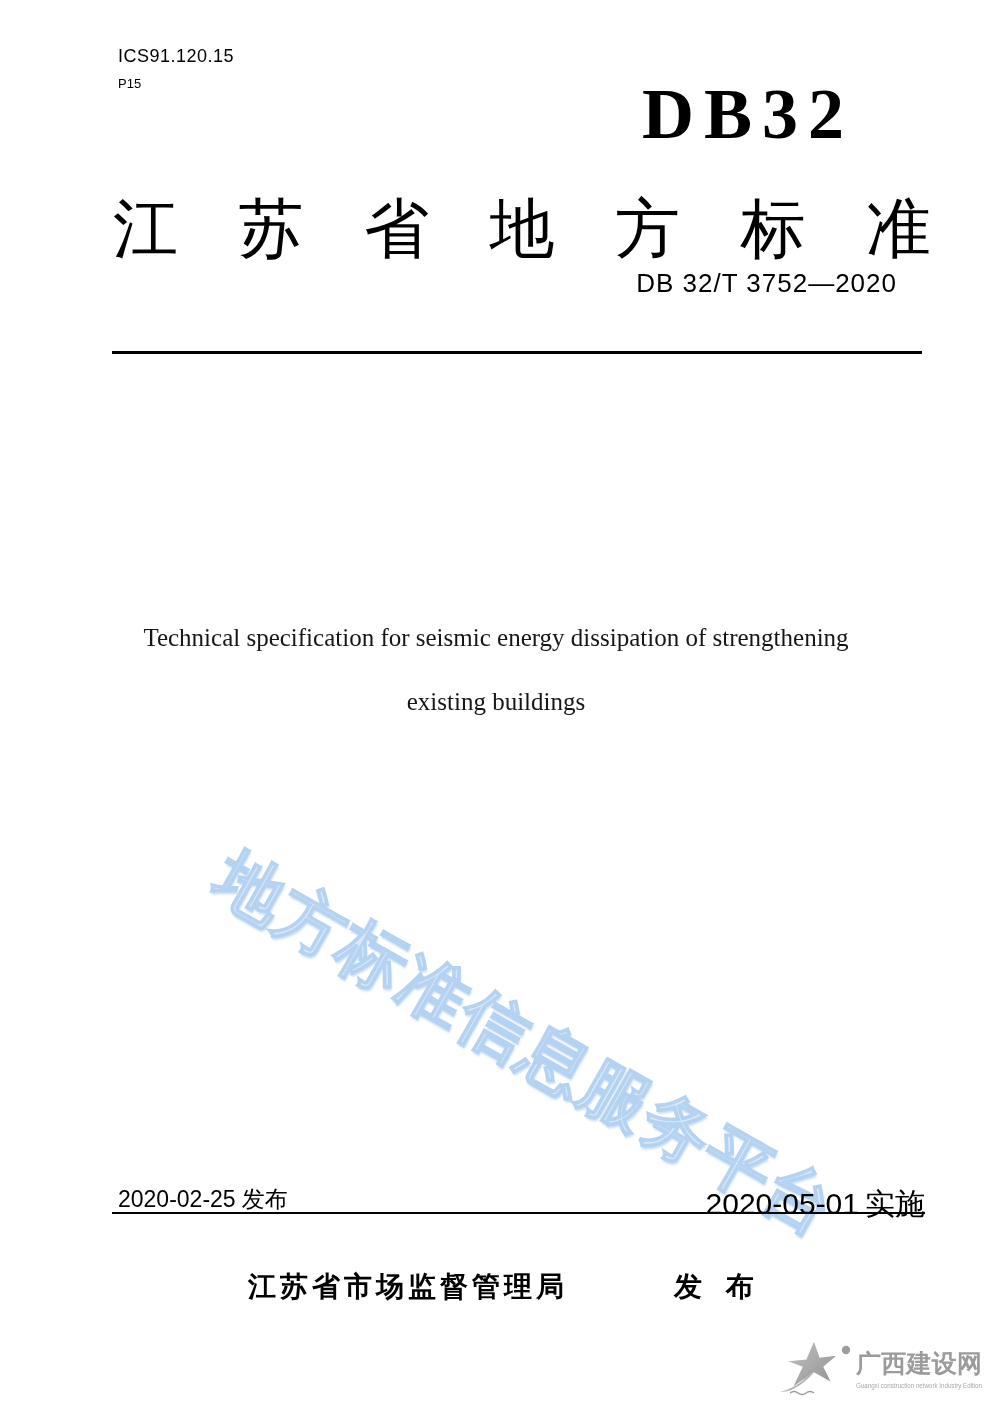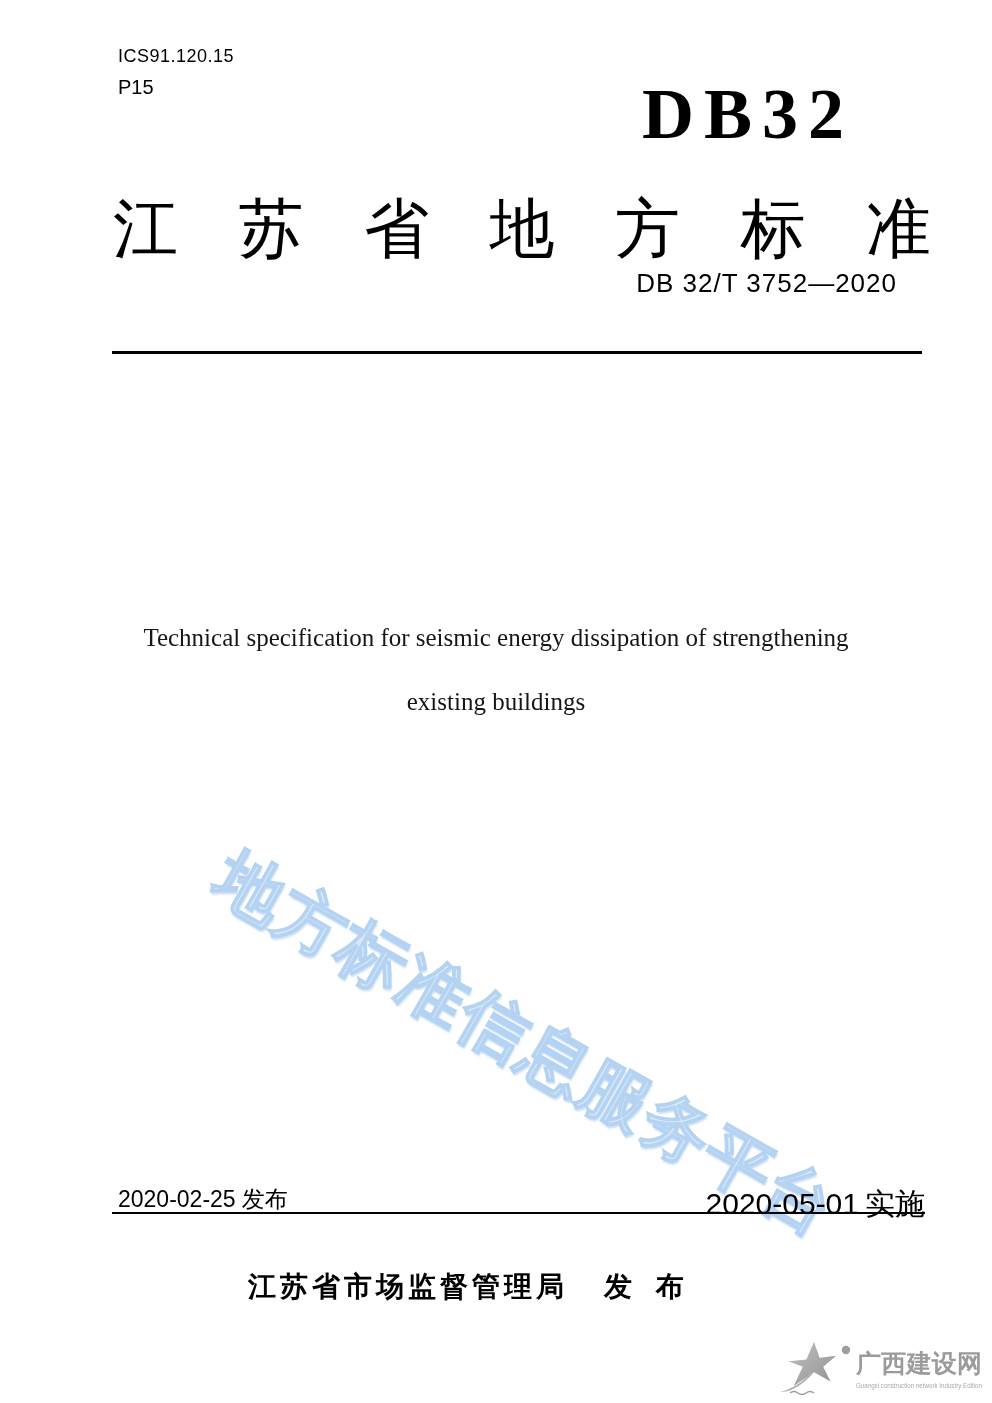--- a/index.html
+++ b/index.html
@@ -24,21 +24,21 @@
     top: 46px;
     font-size: 18px;
     letter-spacing: 0.5px;
     white-space: nowrap;
   }
   .ics-line .ics-code { }
   .class-line {
     position: absolute;
     left: 118px;
     top: 76px;
-    font-size: 20px;
+    font-size: 13px;
   }
 
   
   .db-code {
     position: absolute;
     left: 642px;
     top: 78px;
     font-family: "Liberation Serif", serif;
     font-weight: 700;
     font-size: 72px;
@@ -160,21 +160,21 @@
   }
   .publisher-name {
     font-size: 28px;
     font-weight: 700;
     letter-spacing: 4px;
   }
   .release-label {
     font-size: 28px;
     font-weight: 700;
     letter-spacing: 8px;
-    margin-left: 36px;
+    margin-left: 106px;
   }
 
   
   .site-logo {
     position: absolute;
     right: 6px;
     bottom: 3px;
     width: 212px;
     height: 62px;
   }

